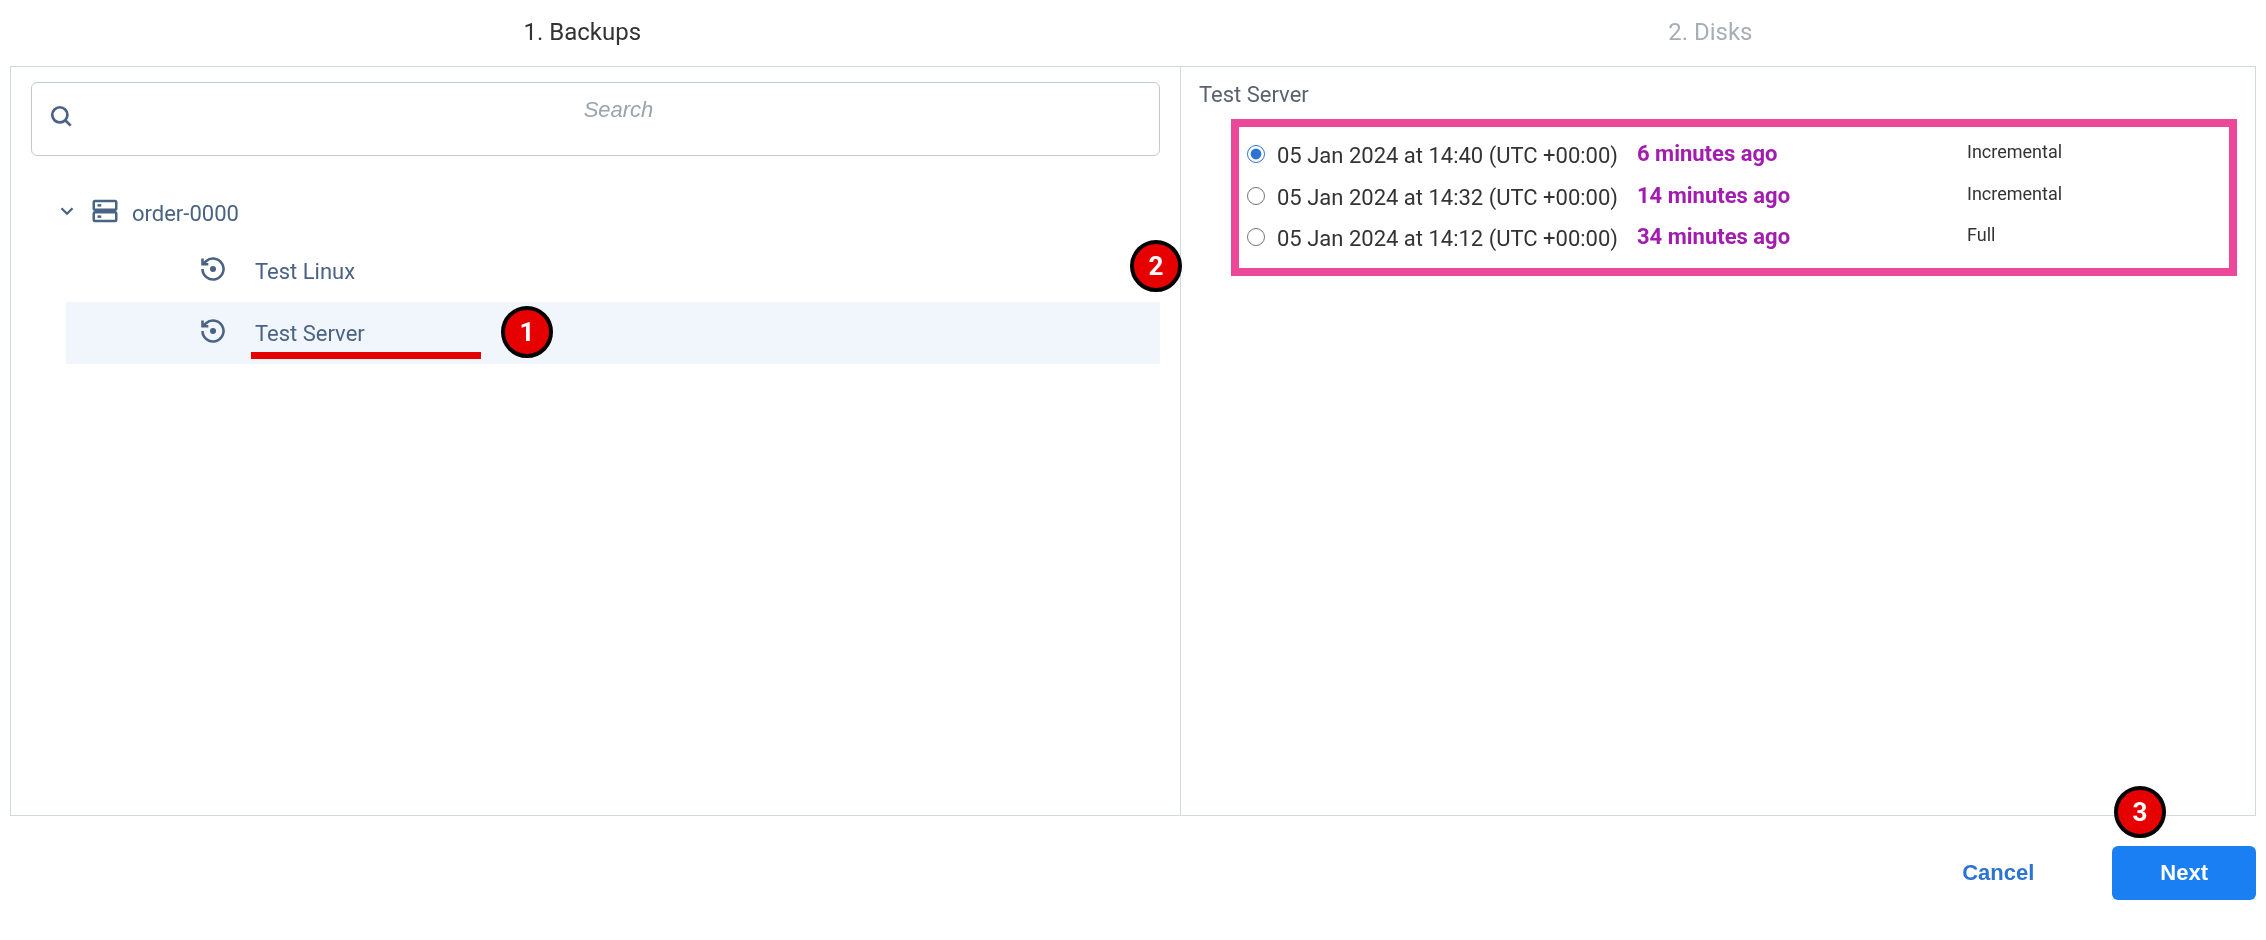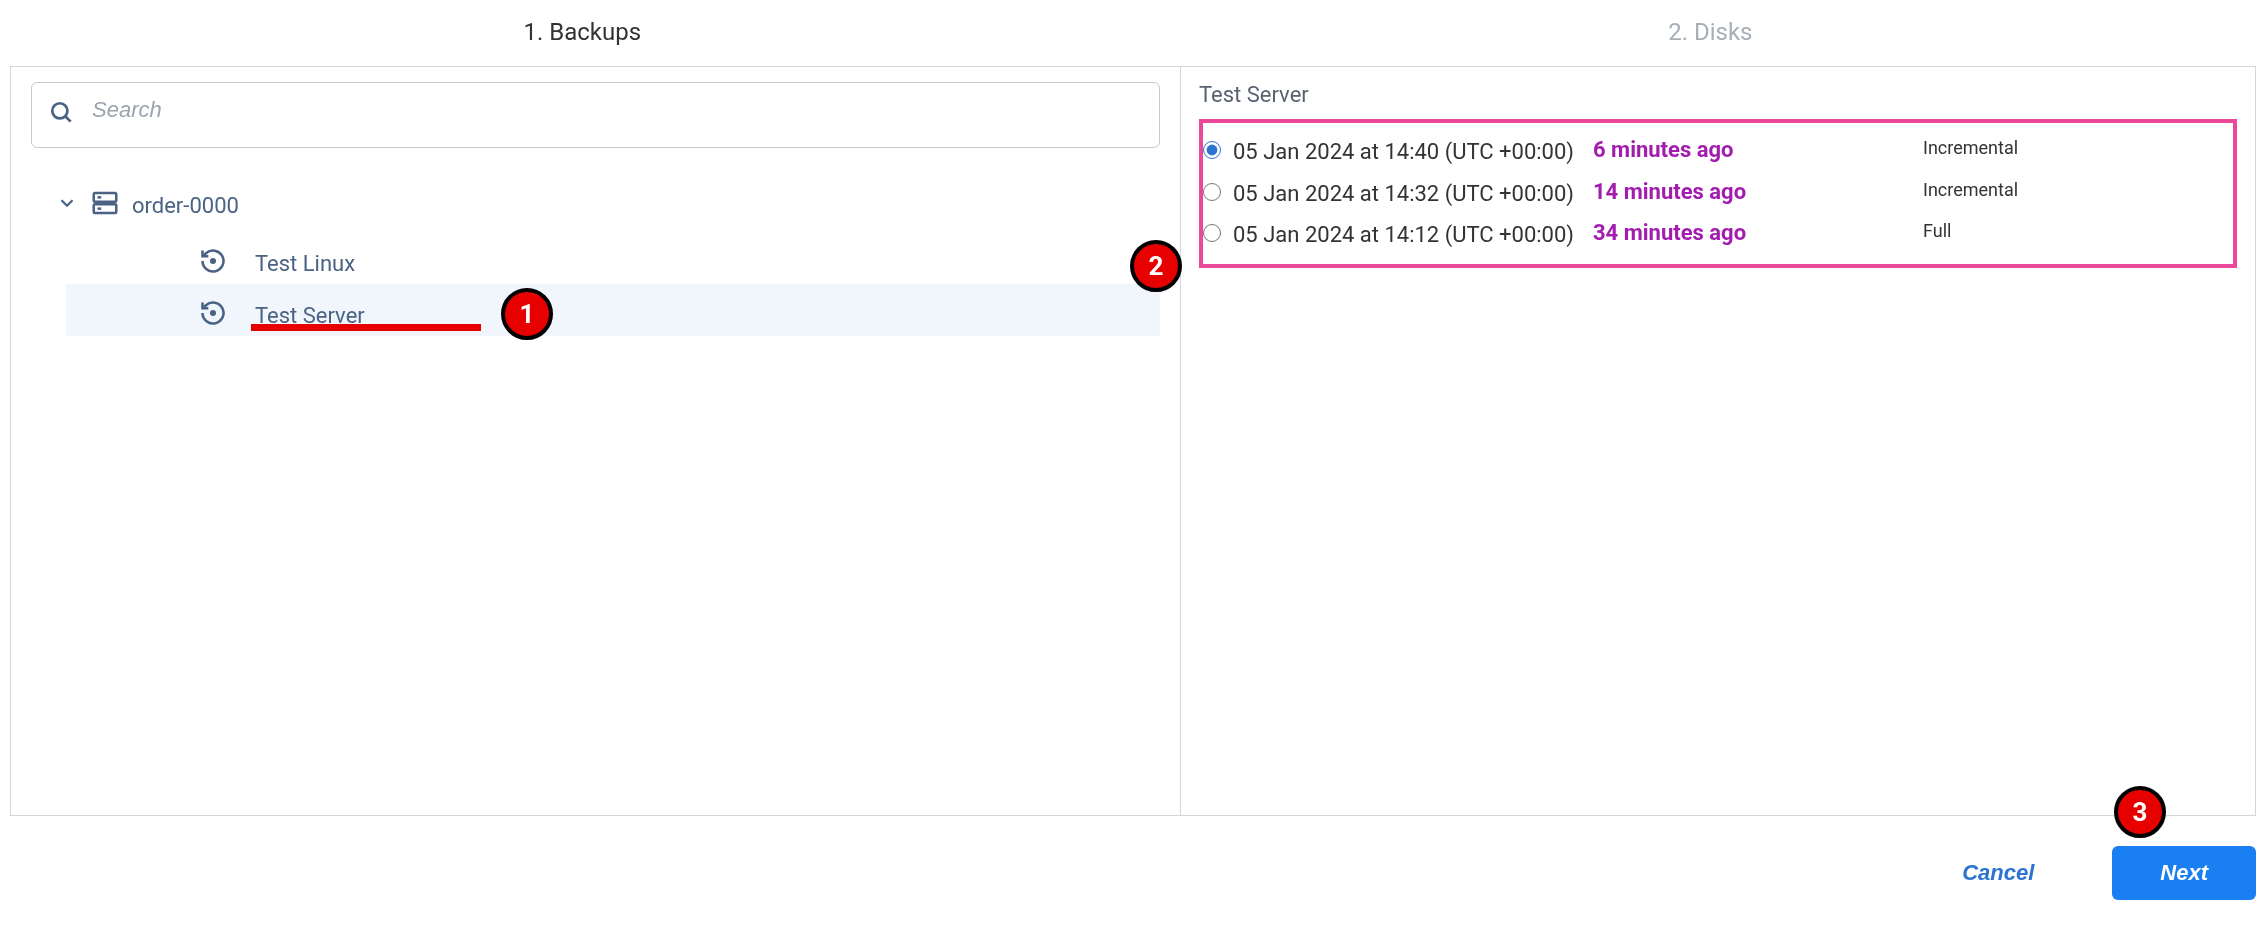--- a/index.html
+++ b/index.html
@@ -41,26 +41,27 @@
       padding: 15px 20px;
       display: flex;
       flex-direction: column;
     }
     .search-wrapper {
       position: relative;
       margin-bottom: 30px;
     }
     .search-input {
       width: 100%;
-      padding: 14px 14px 24px 60px;
+      padding: 14px 14px 32px 60px;
       border: 1px solid #c3cad3;
       border-radius: 6px;
       font-size: 22px;
       color: #333;
       outline: none;
+      text-align: center;
     }
     .search-input::placeholder {
       color: #9ba3ae;
       font-style: italic;
     }
     .search-icon {
       position: absolute;
       left: 18px;
       top: 50%;
       transform: translateY(-50%);
@@ -80,21 +81,21 @@
       font-size: 22px;
       color: #4a6283;
     }
     .tree-children {
       padding-left: 90px;
     }
     .tree-leaf {
       display: flex;
       align-items: center;
       gap: 28px;
-      padding: 15px 0 5px 20px;
+      padding: 15px 0 15px 20px;
       margin-left: -80px;
       cursor: pointer;
       position: relative;
     }
     .tree-leaf .label {
       font-size: 22px;
       color: #4a6283;
     }
     .tree-leaf.selected {
       background: #f0f6fb;
@@ -114,23 +115,24 @@
       flex: 1;
       padding: 15px 18px;
       position: relative;
     }
     .right-pane-title {
       font-size: 22px;
       color: #5a6270;
       margin-bottom: 12px;
     }
     .backup-list {
-      border: 4px solid #ec4899;
-      padding: 8px 12px 8px 0;
-      position: relative;
+      border: 8px solid #ec4899;
+      padding: 8px 12px 8px 8px;
+      position: relative;
+      margin-left: 32px;
     }
     .backup-item {
       display: flex;
       align-items: flex-start;
       padding: 6px 0;
     }
     .radio-col {
       width: 30px;
       padding-top: 4px;
     }
@@ -163,21 +165,20 @@
       align-items: center;
       position: relative;
     }
     .btn {
       padding: 14px 38px;
       border-radius: 6px;
       font-size: 22px;
       font-weight: 600;
       cursor: pointer;
       border: none;
-      font-style: italic;
     }
     .btn-cancel {
       background: transparent;
       color: #2d73d2;
       margin-right: 10px;
     }
     .btn-next {
       background: #1a7ff3;
       color: #fff;
       padding: 14px 48px;

